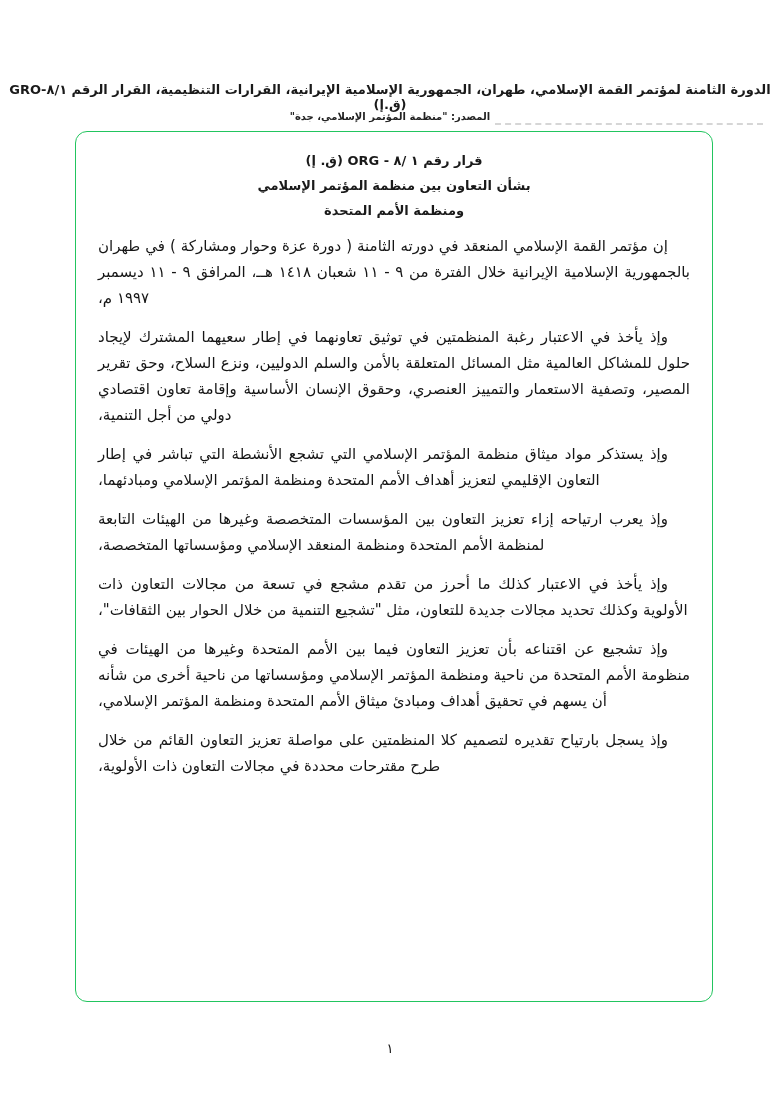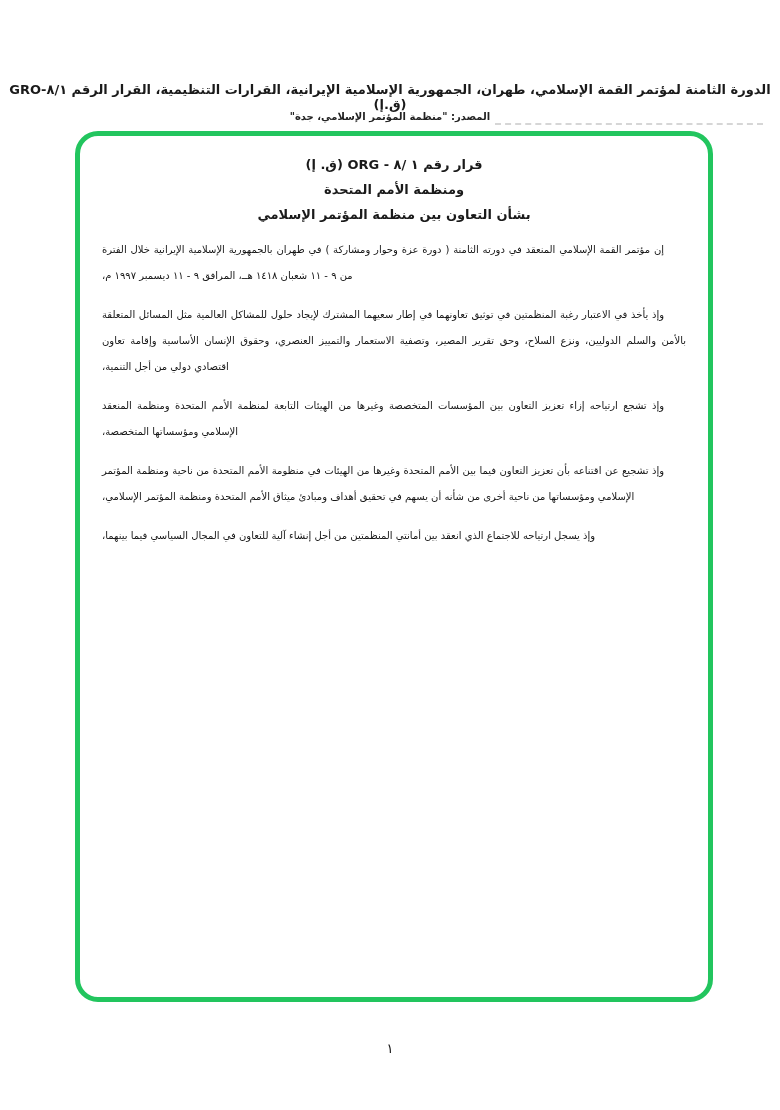--- a/index.html
+++ b/index.html
@@ -18,41 +18,41 @@
     font-size: 10px; font-weight: bold; color: #222;
   }
   .scan-artifact {
     position: absolute; top: 123px; left: 495px; width: 268px; height: 0;
     border-top: 2px dashed #b5b5b5; opacity: 0.55;
   }
 
   .green-box {
     position: absolute; left: 75px; top: 131px;
     width: 638px; height: 871px;
-    border: 5px solid #22c55e; border-radius: 23px;
+    border: 1px solid #22c55e; border-radius: 12px;
     background: #ffffff;
   }
   .box-inner {
     direction: rtl;
     padding: 16px 22px 0 22px;
   }
 
   .res-title {
     text-align: center; font-weight: bold;
     font-size: 13px; line-height: 25px;
     margin-bottom: 10px;
   }
   .res-title div { white-space: nowrap; }
 
   .para {
     direction: rtl;
     text-align: justify;
     text-align-last: left;
     text-indent: 22px;
-    font-size: 10px;
+    font-size: 15px;
     line-height: 26px;
     margin-bottom: 13px;
     color: #161616;
   }
   .para b { font-weight: normal; }
 
   .page-number {
     position: absolute; top: 1041px; left: 0; width: 780px;
     text-align: center; font-size: 13px; color: #111;
   }
@@ -64,35 +64,37 @@
 
   <div class="doc-header">الدورة الثامنة لمؤتمر القمة الإسلامي، طهران، الجمهورية الإسلامية الإيرانية، القرارات التنظيمية، القرار الرقم ٨/١-GRO (ق.إ)</div>
   <div class="doc-source">المصدر:  "منظمة المؤتمر الإسلامي، جدة"</div>
   <div class="scan-artifact"></div>
 
   <div class="green-box">
     <div class="box-inner">
 
       <div class="res-title">
         <div>قرار رقم ١ /٨ - ORG (ق. إ)</div>
+        <div>بشأن التعاون بين منظمة المؤتمر الإسلامي</div>
         <div>ومنظمة الأمم المتحدة</div>
-        <div>بشأن التعاون بين منظمة المؤتمر الإسلامي</div>
       </div>
 
       <p class="para"><b></b><span>إن مؤتمر القمة الإسلامي المنعقد في دورته الثامنة ( دورة عزة وحوار ومشاركة ) في طهران بالجمهورية الإسلامية الإيرانية خلال الفترة من ٩ - ١١ شعبان ١٤١٨ هــ، المرافق ٩ - ١١ ديسمبر ١٩٩٧ م،</span></p>
 
       <p class="para"><b>وإذ يأخذ</b><span> في الاعتبار رغبة المنظمتين في توثيق تعاونهما في إطار سعيهما المشترك لإيجاد حلول للمشاكل العالمية مثل المسائل المتعلقة بالأمن والسلم الدوليين، ونزع السلاح، وحق تقرير المصير، وتصفية الاستعمار والتمييز العنصري، وحقوق الإنسان الأساسية وإقامة تعاون اقتصادي دولي من أجل التنمية،</span></p>
 
+      <p class="para"><b>وإذ يستذكر</b><span> مواد ميثاق منظمة المؤتمر الإسلامي التي تشجع الأنشطة التي تباشر في إطار التعاون الإقليمي لتعزيز أهداف الأمم المتحدة ومنظمة المؤتمر الإسلامي ومبادئهما،</span></p>
 
-      <p class="para"><b>وإذ تشجع</b><span> ارتياحه إزاء تعزيز التعاون بين المؤسسات المتخصصة وغيرها من الهيئات التابعة لمنظمة الأمم المتحدة ومنظمة المنعقد الإسلامي ومؤسساتها المتخصصة،</span></p>
+      <p class="para"><b>وإذ يعرب</b><span> ارتياحه إزاء تعزيز التعاون بين المؤسسات المتخصصة وغيرها من الهيئات التابعة لمنظمة الأمم المتحدة ومنظمة المنعقد الإسلامي ومؤسساتها المتخصصة،</span></p>
 
+      <p class="para"><b>وإذ يأخذ</b><span> في الاعتبار كذلك ما أحرز من تقدم مشجع في تسعة من مجالات التعاون ذات الأولوية وكذلك تحديد مجالات جديدة للتعاون، مثل "تشجيع التنمية من خلال الحوار بين الثقافات"،</span></p>
 
       <p class="para"><b>وإذ تشجيع</b><span> عن اقتناعه بأن تعزيز التعاون فيما بين الأمم المتحدة وغيرها من الهيئات في منظومة الأمم المتحدة من ناحية ومنظمة المؤتمر الإسلامي ومؤسساتها من ناحية أخرى من شأنه أن يسهم في تحقيق أهداف ومبادئ ميثاق الأمم المتحدة ومنظمة المؤتمر الإسلامي،</span></p>
 
+      <p class="para"><b>وإذ يسجل بارتياح</b><span> تقديره لتصميم كلا المنظمتين على مواصلة تعزيز التعاون القائم من خلال طرح مقترحات محددة في مجالات التعاون ذات الأولوية،</span></p>
 
-      <p class="para"><b>وإذ يسجل ارتياحه</b><span> للاجتماع الذي انعقد بين أمانتي المنظمتين من أجل إنشاء آلية للتعاون في المجال السياسي فيما بينهما،</span></p>
 
     </div>
   </div>
 
   <div class="page-number">١</div>
 
 </div>
 
 </body></html>

